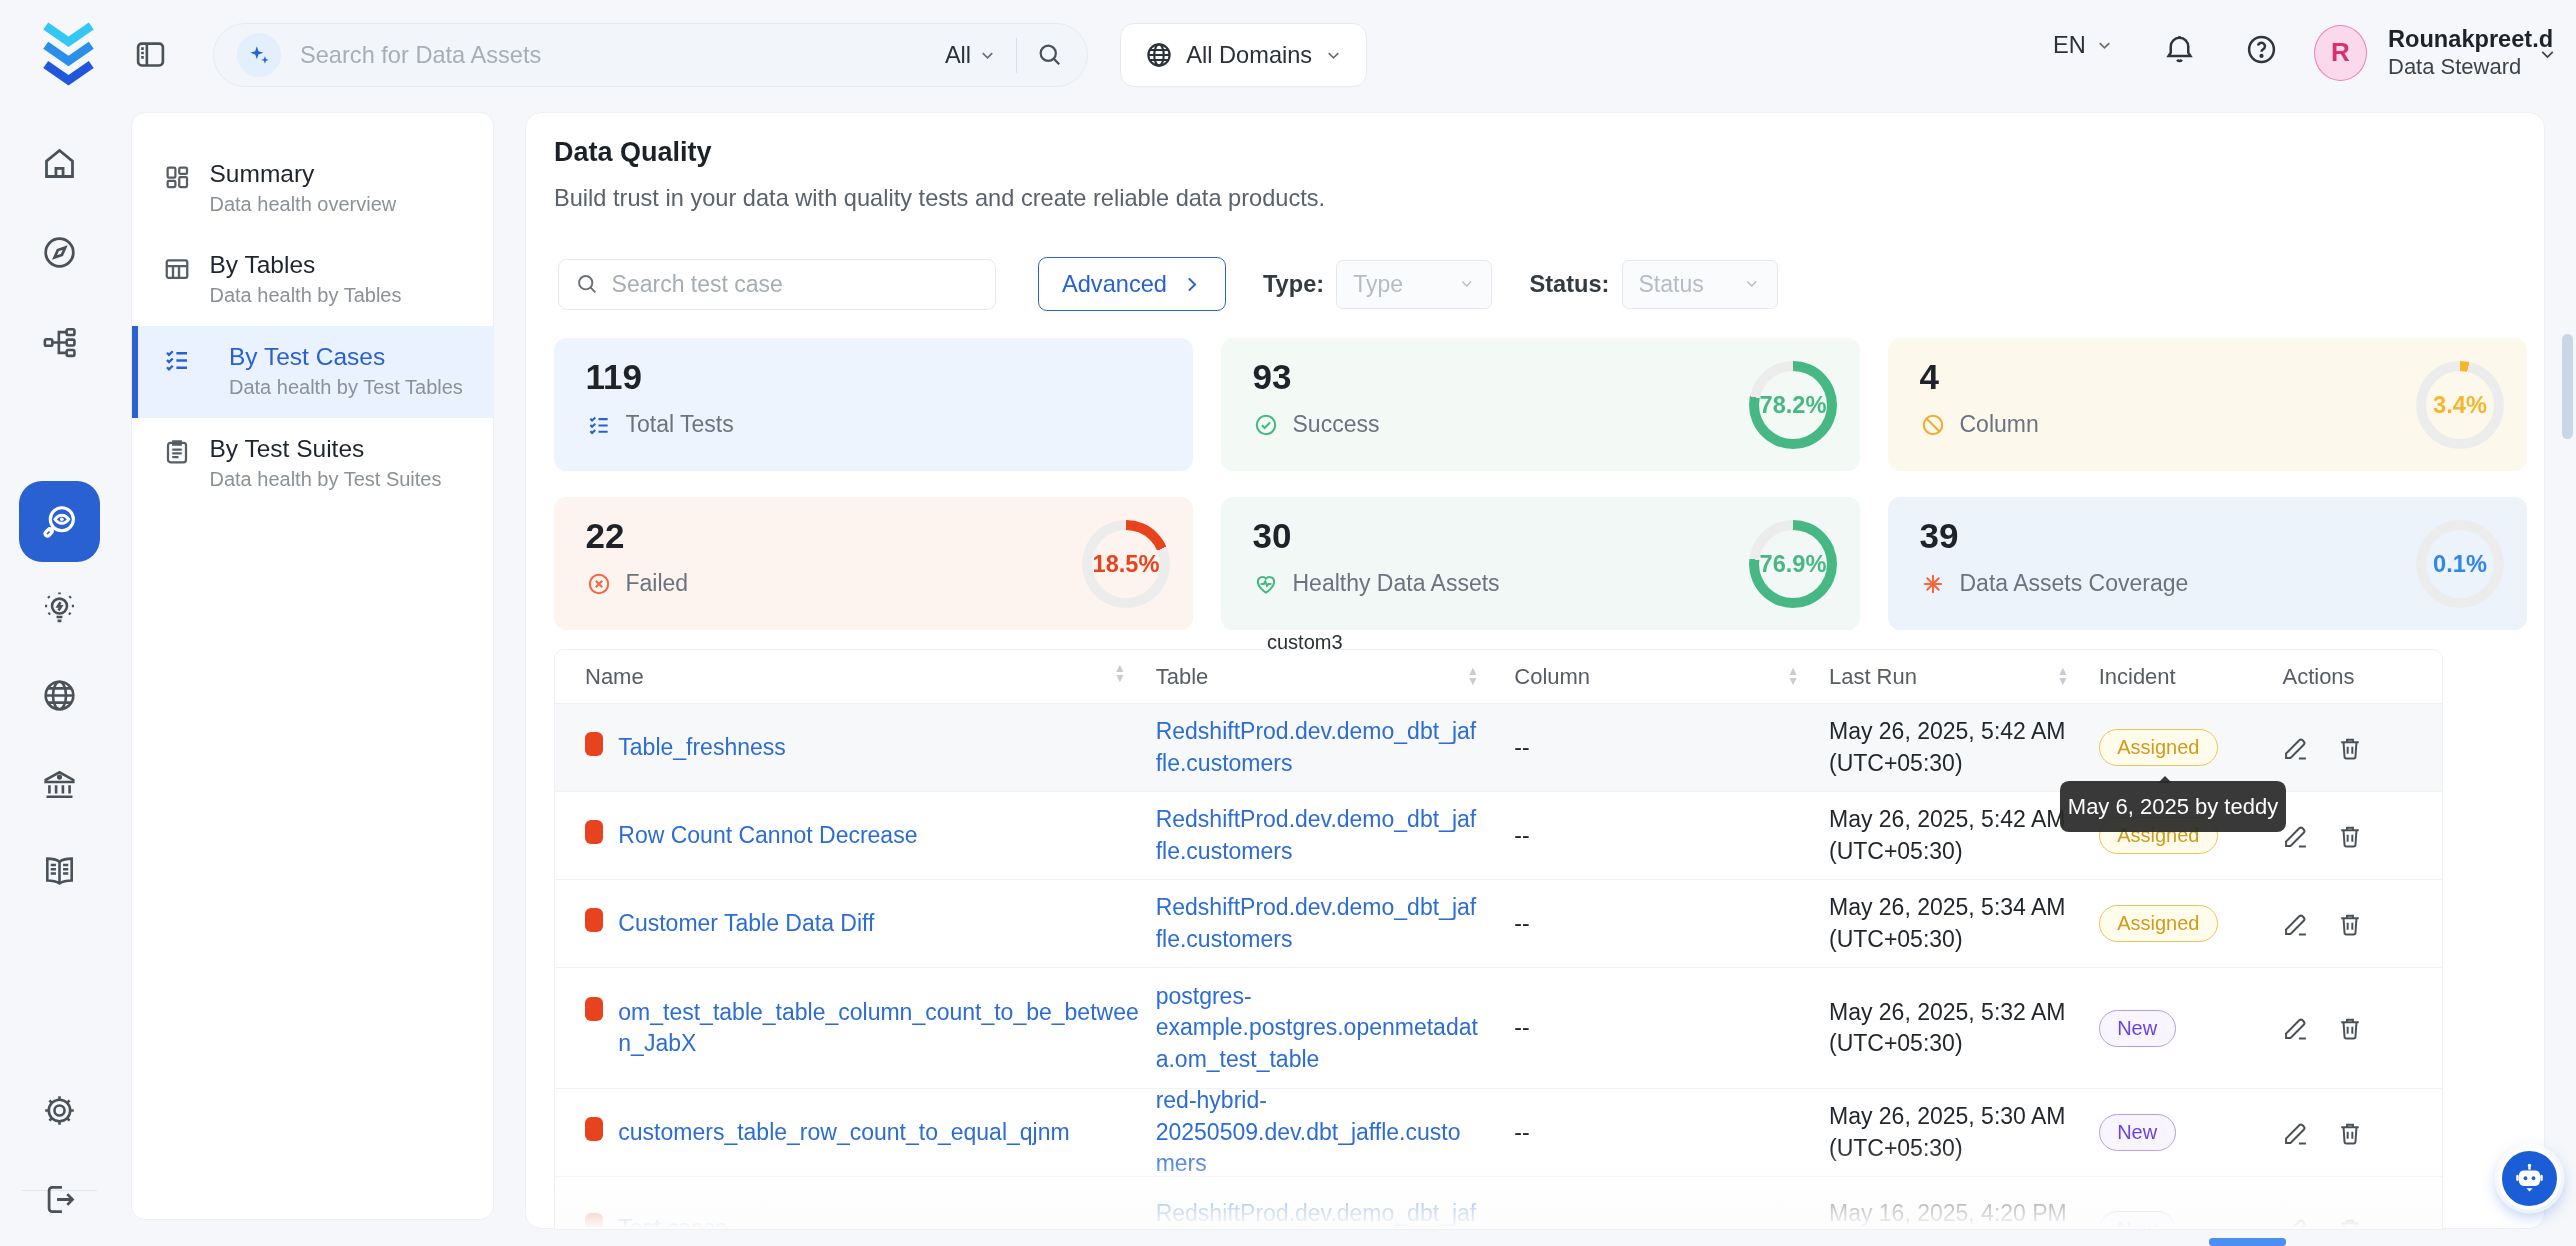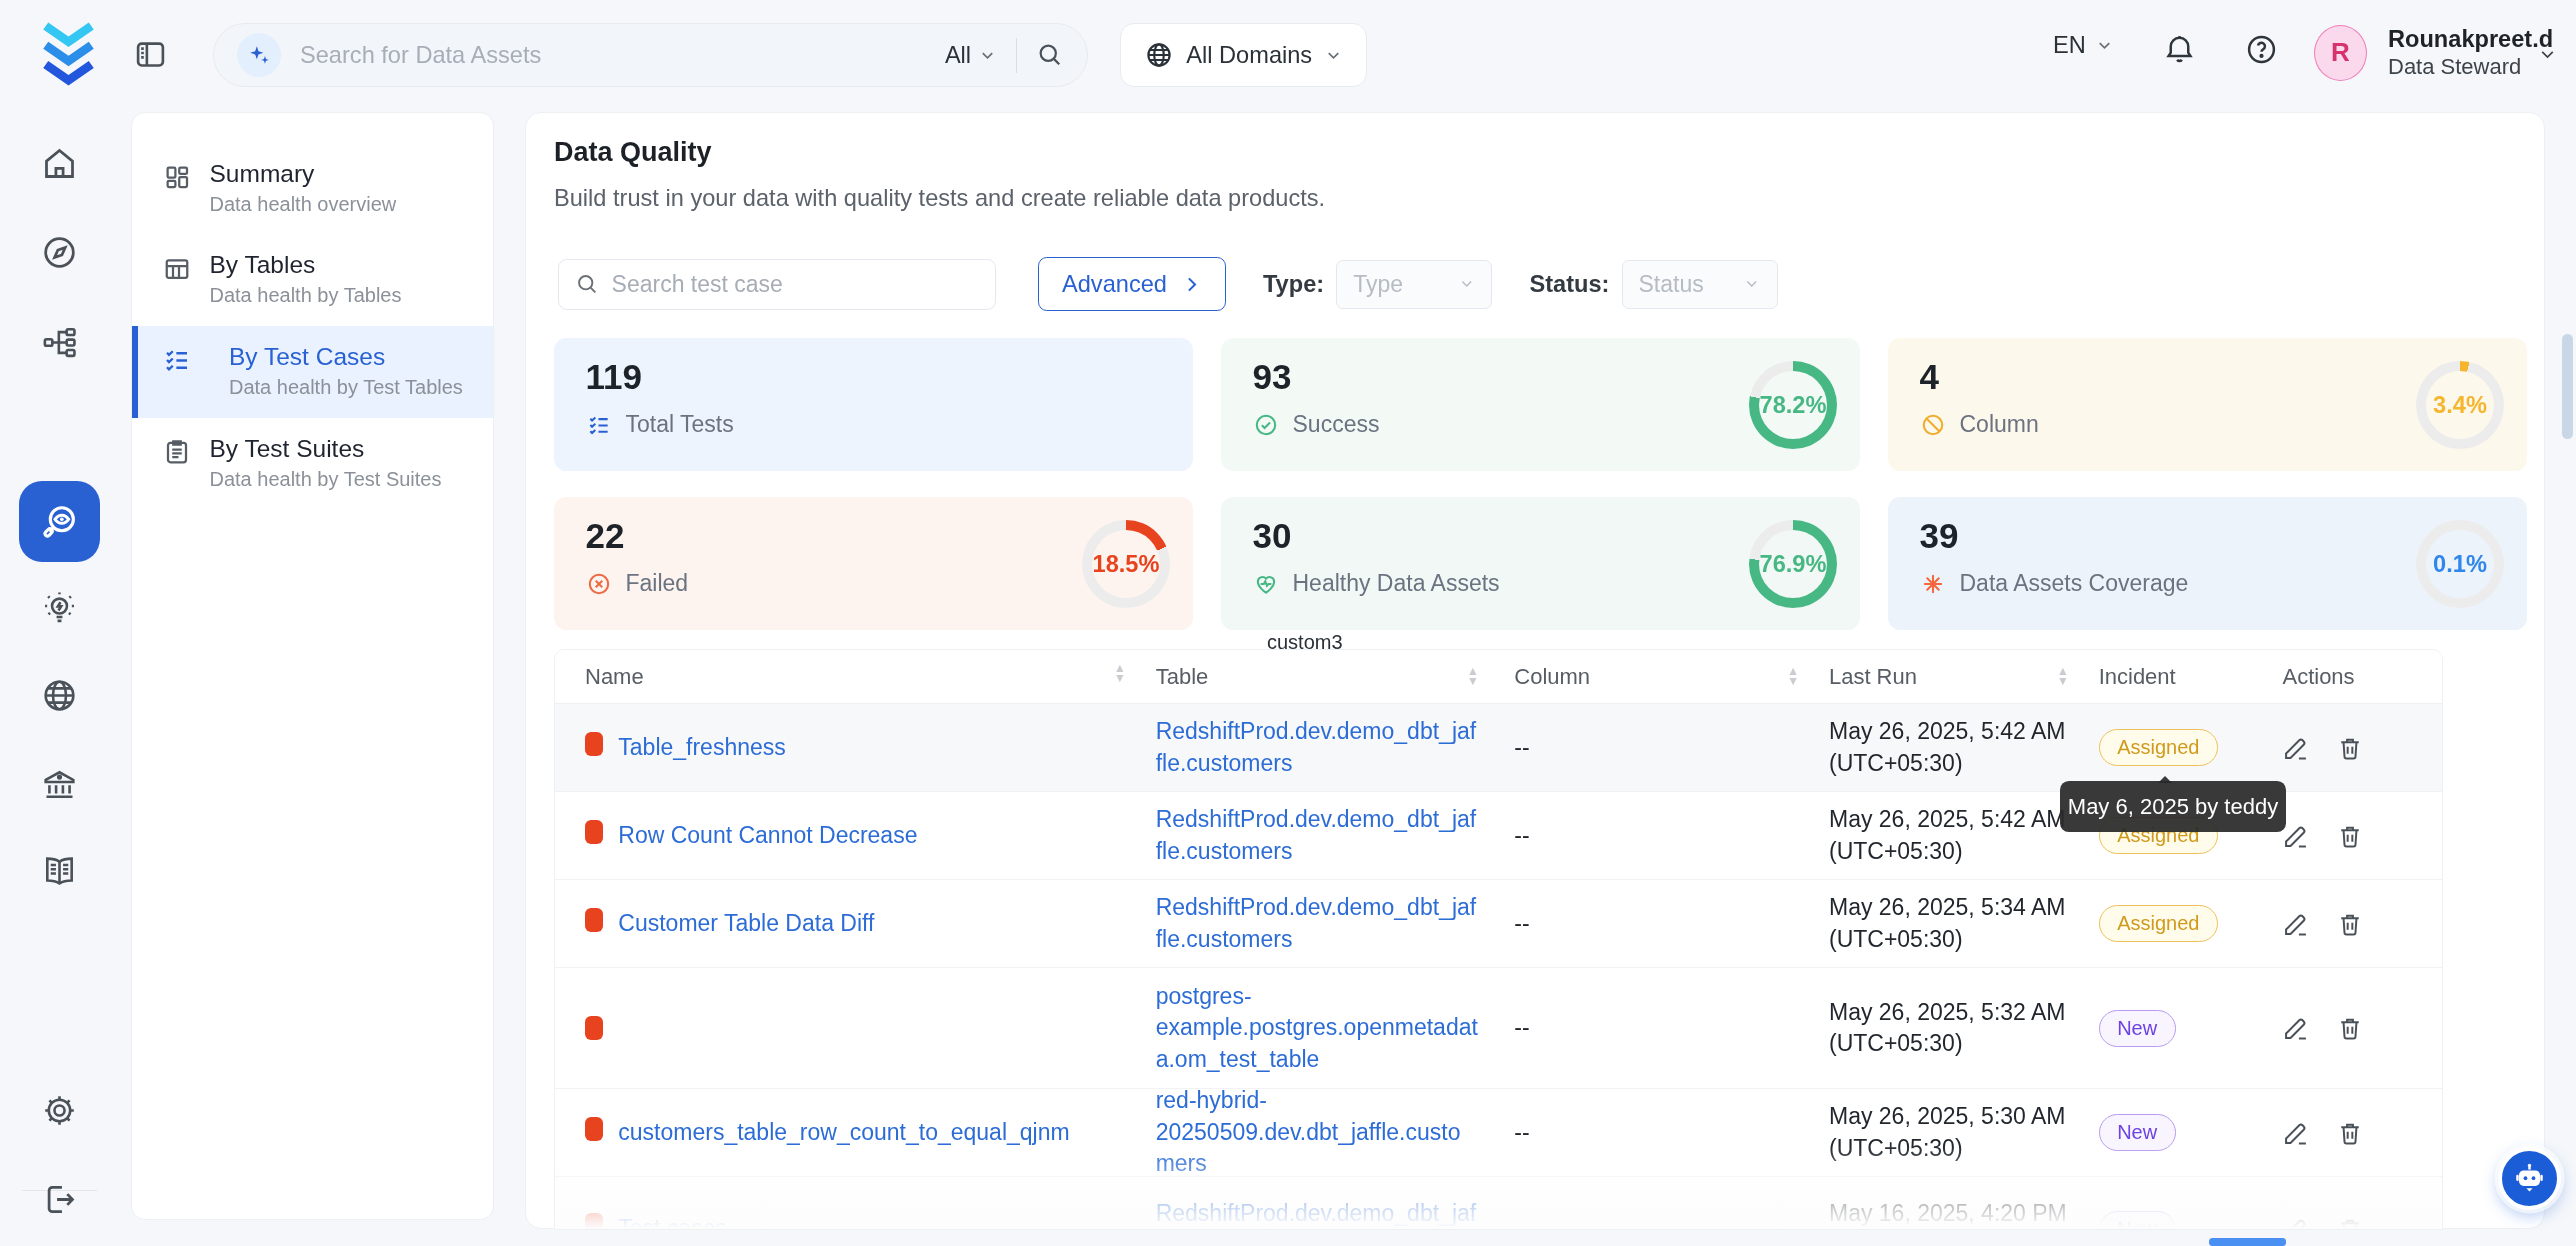--- a/index.html
+++ b/index.html
@@ -556,20 +556,21 @@
         <svg class="act-icon" viewBox="0 0 24 24" fill="none" stroke="currentColor" stroke-width="1.7">
             <path d="M4.5 7h15M9.5 7V5h5v2M6.5 7.5l.8 12a1.6 1.6 0 0 0 1.6 1.5h6.2a1.6 1.6 0 0 0 1.6-1.5l.8-12"></path>
             <path d="M10 11v6M14 11v6"></path>
           </svg>
       </div>
     </div>
 
     <div class="trow" style="height:121px">
       <div class="c-name">
           <span class="status-sq"></span>
+        <a class="cell-link">om_test_table_table_column_count_to_be_between_JabX</a>
         </div>
       <div class="c-table"><a class="cell-link">postgres-example.postgres.openmetadata.om_test_table</a></div>
       <div class="c-column"><span class="cell-text">--</span></div>
       <div class="c-lastrun"><span class="cell-text">May 26, 2025, 5:32 AM (UTC+05:30)</span></div>
       <div class="c-incident"><span class="badge badge-new">New</span></div>
       <div class="c-actions">
         <svg class="act-icon" viewBox="0 0 24 24" fill="none" stroke="currentColor" stroke-width="1.7">
             <path d="M3.5 16.7L14.8 5.4a2 2 0 0 1 2.8 0l1 1a2 2 0 0 1 0 2.8L7.3 20.5H3.5v-3.8z"></path>
             <path d="M14.5 21h6"></path>
           </svg>

